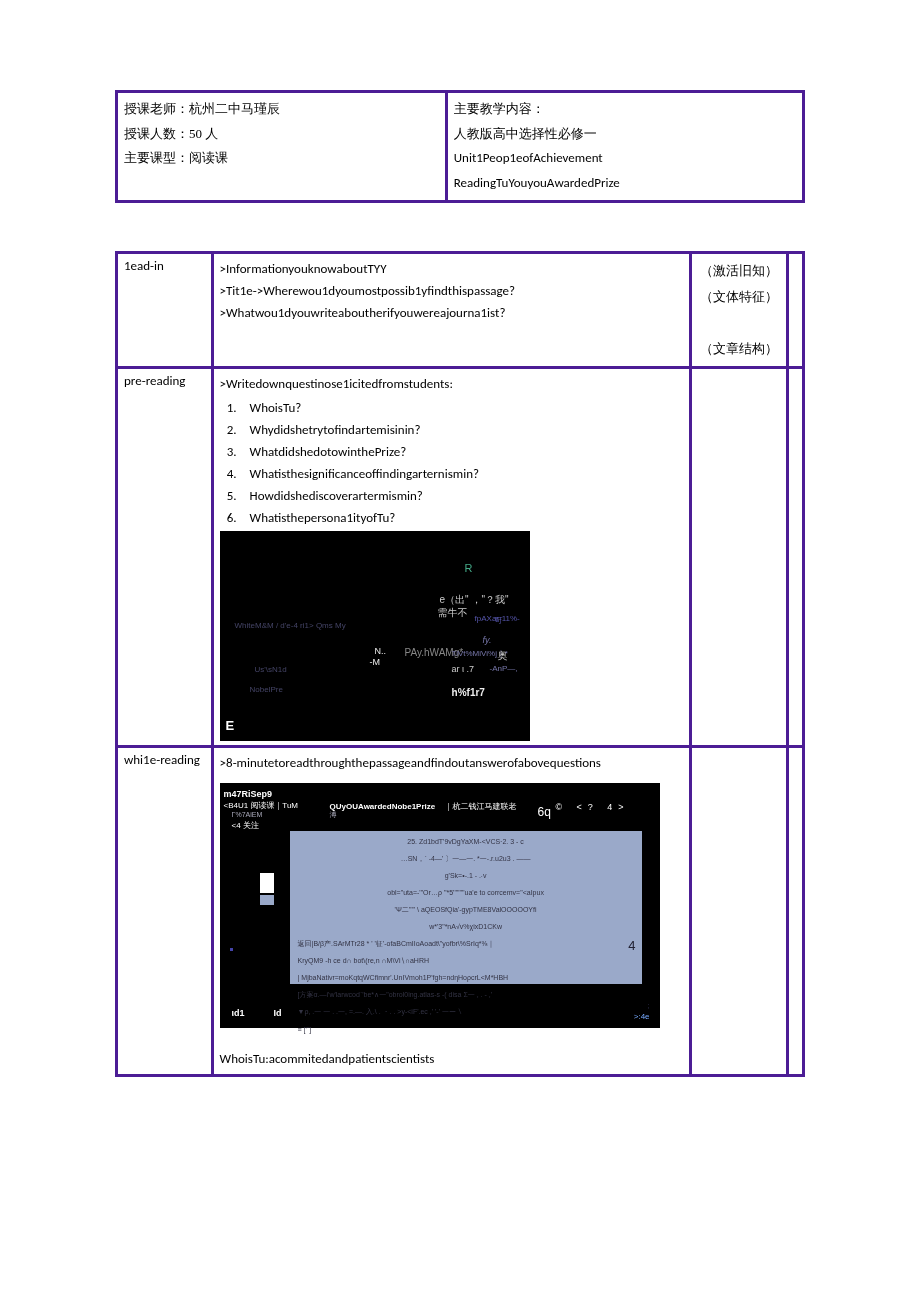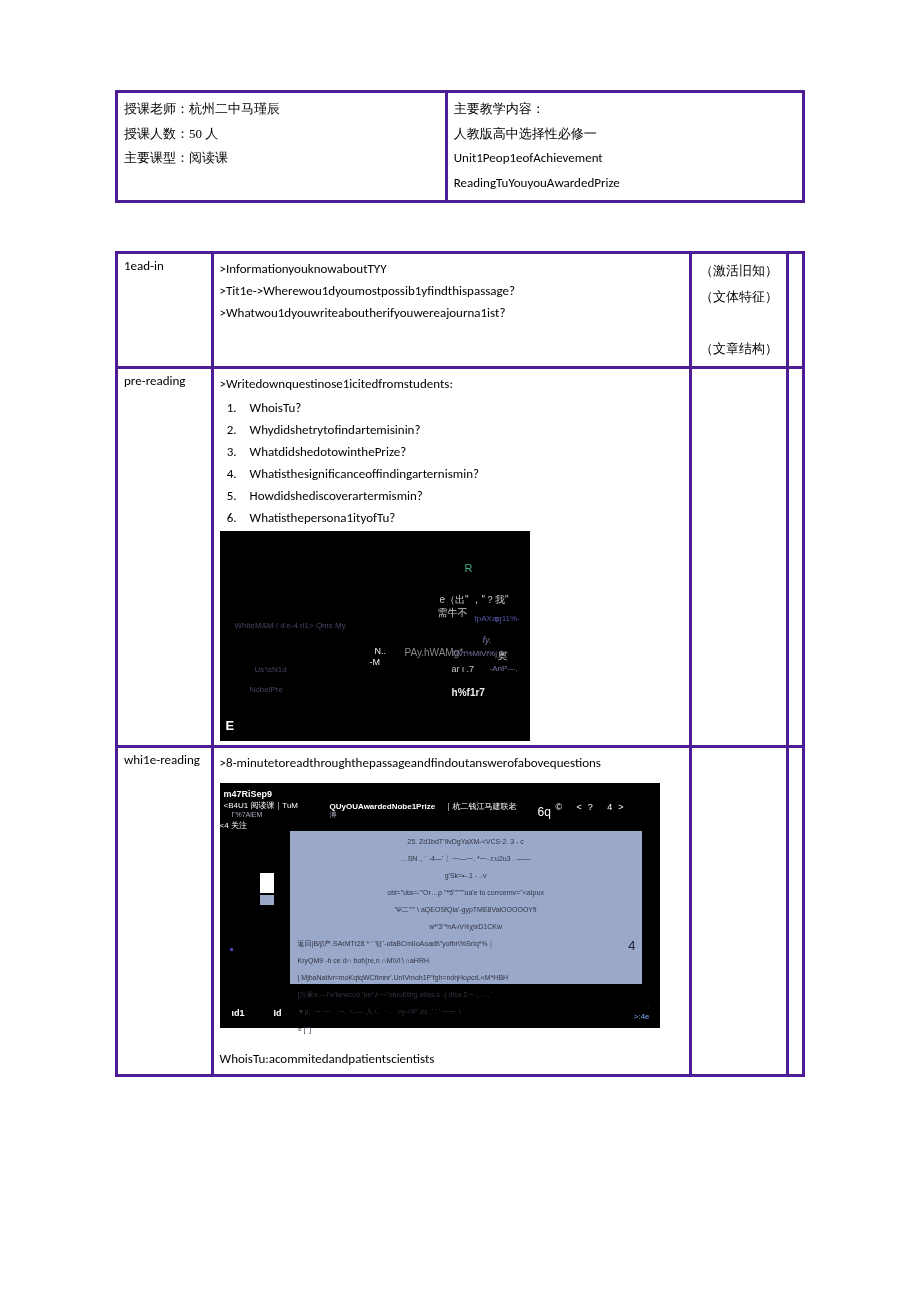--- a/index.html
+++ b/index.html
@@ -97,21 +97,21 @@
     position: relative;
     font-family: Arial, sans-serif;
     color: #fff;
     font-size: 8px;
     margin-top: 8px;
     margin-bottom: 20px;
   }
   .img2 .top1 { position:absolute; top:4px; left:4px; font-weight:bold; font-size:9px; }
   .img2 .top2 { position:absolute; top:16px; left:4px; font-size:8px;text-align:right; }
   .img2 .top3 { position:absolute; top:26px; left:12px; font-size:7px; color:#aab; }
-  .img2 .top4 { position:absolute; top:36px; left:0; font-size:8px; }
+  .img2 .top4 { position:absolute; top:36px; left:12px; font-size:8px; }
   .img2 .qy   { position:absolute; top:17px; left:110px; font-size:8px;font-weight:bold; }
   .img2 .hz   { position:absolute; top:17px; left:225px; font-size:8px; }
   .img2 .hang { position:absolute; top:26px; left:110px; font-size:7px; color:#aab; }
   .img2 .six  { position:absolute; top:19px; left:318px; font-size:12px; }
   .img2 .ico  { position:absolute; top:17px; right:30px; font-size:9px; letter-spacing:6px; }
   .img2 .panel{
     position:absolute; top:48px; left:70px; right:18px; bottom:44px;
     background:#9aa9c9;
   }
   .img2 .pline { color:#334; font-size:7px; line-height:1.3; padding:4px 8px; }

